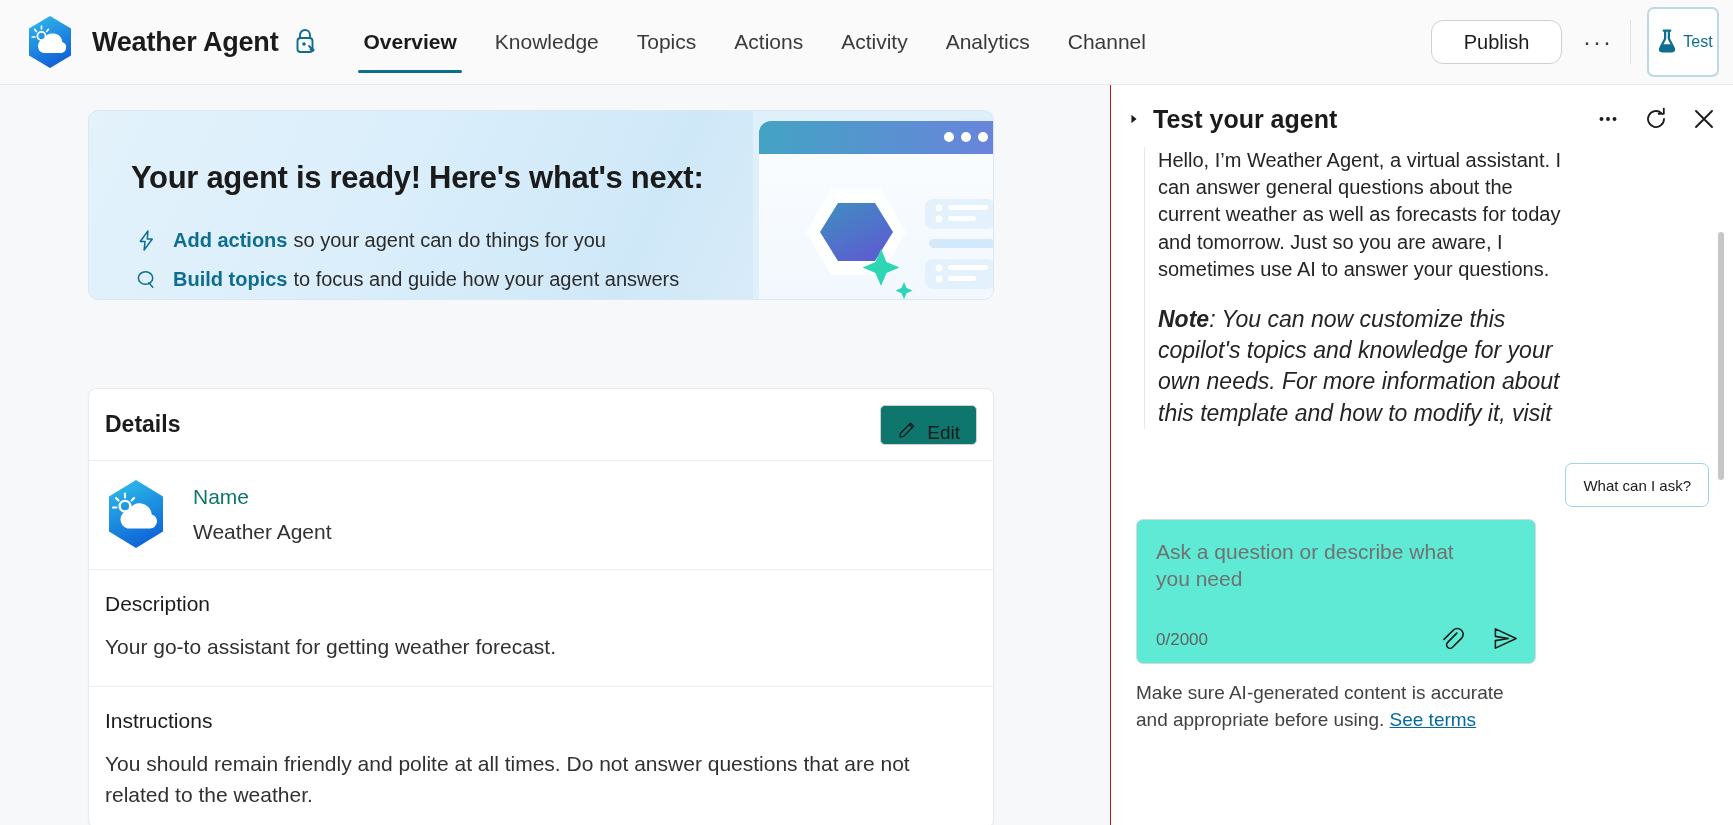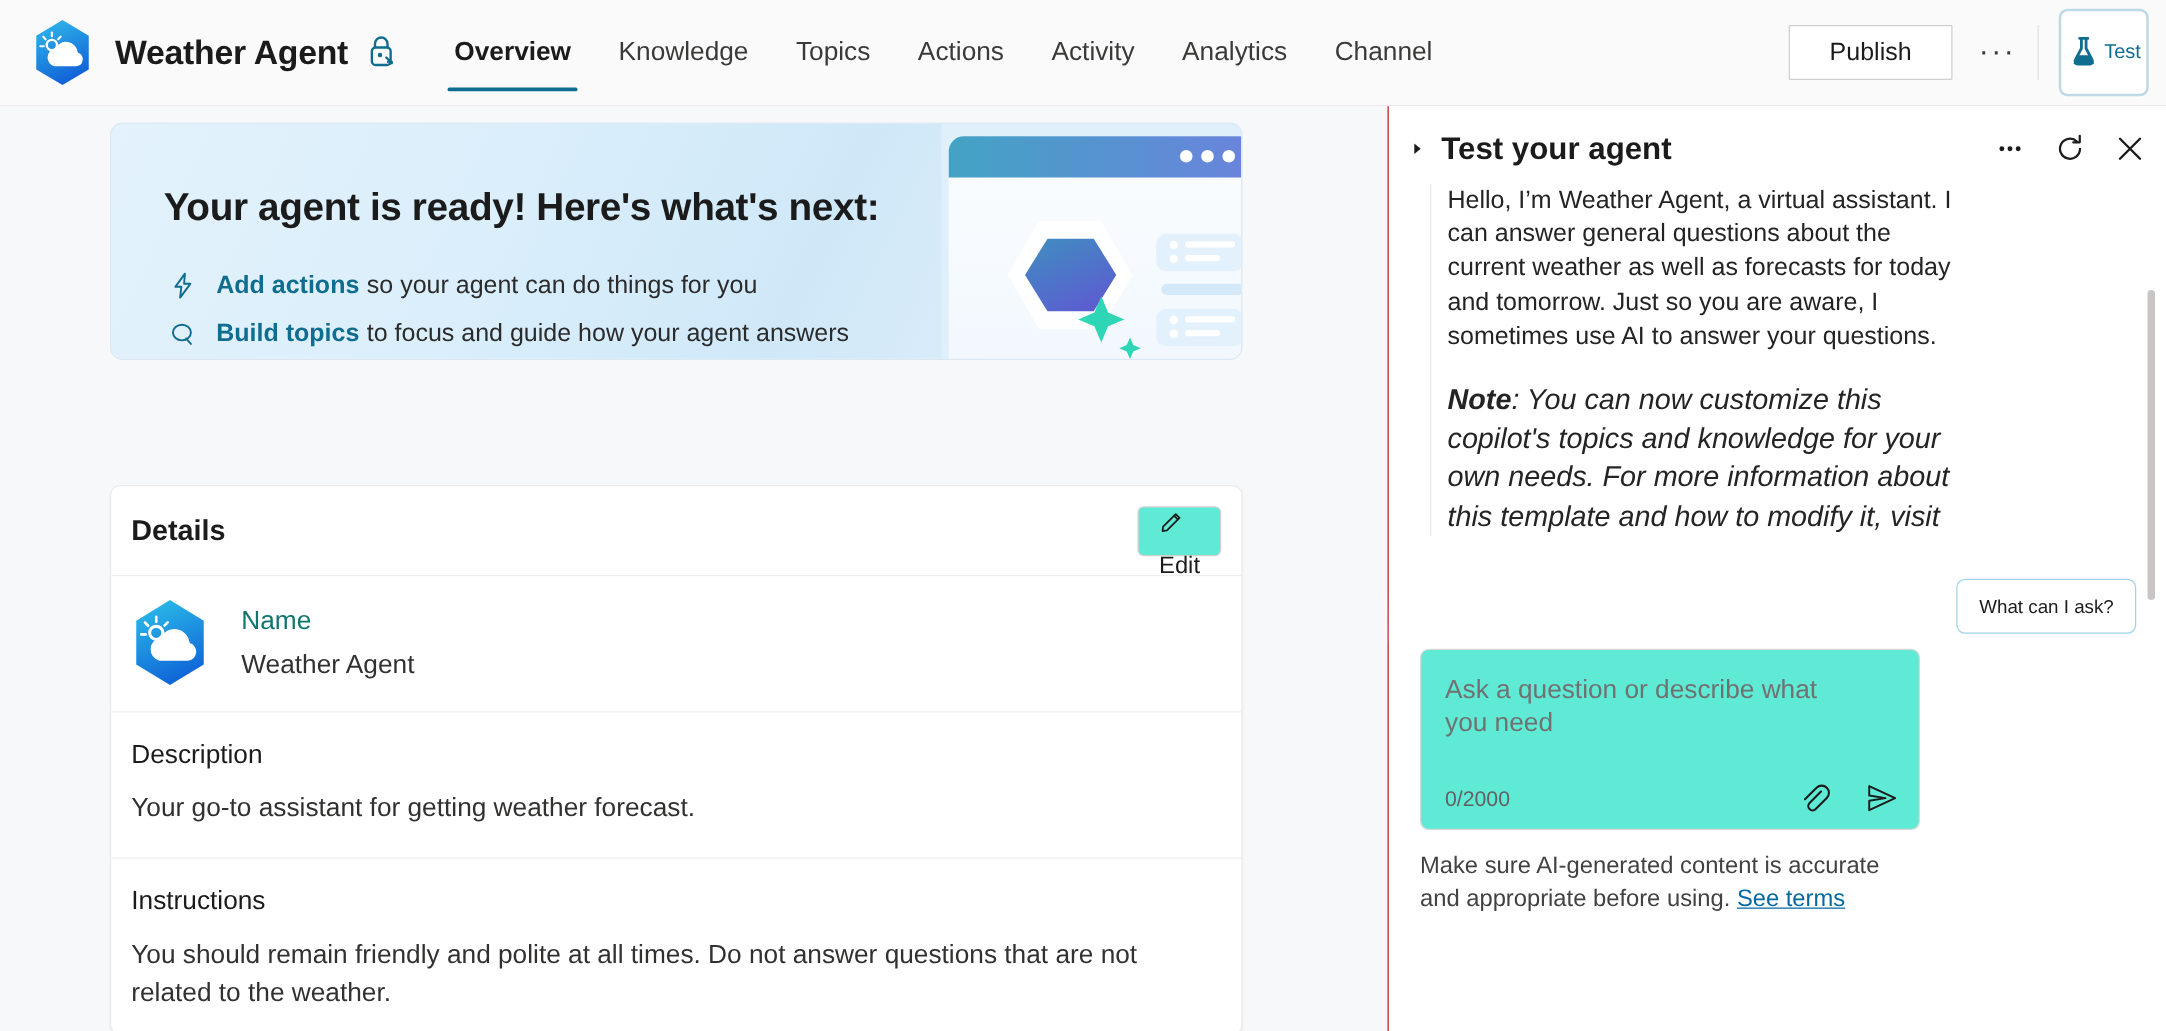--- a/index.html
+++ b/index.html
@@ -40,21 +40,21 @@
     left: 14px; right: 14px; bottom: 12px; height: 3px;
     background: #0f6d8f; border-radius: 2px;
   }
 
   .header-right {
     margin-left: auto; display: flex; align-items: center;
     padding-right: 14px; gap: 0;
   }
   .hbtn {
     height: 44px; min-width: 131px; padding: 0 30px;
-    background: #ffffff; border: 1px solid #d2d0ce; border-radius: 1px;
+    background: #ffffff; border: 1px solid #d2d0ce; border-radius: 12px;
     font-size: 20px; color: #1b1b1b; font-family: inherit;
     cursor: pointer; display: flex; align-items: center; justify-content: center;
     white-space: nowrap;
   }
   .hbtn + .hbtn { margin-left: 16px; }
   .ellipsis-btn {
     width: 44px; height: 44px; margin-left: 14px;
     display: flex; align-items: center; justify-content: center;
     font-size: 24px; color: #3b3a39; letter-spacing: 2px;
     background: none; border: none; cursor: pointer;
@@ -73,21 +73,21 @@
   
   .main {
     position: absolute; top: 85px; left: 0;
     width: 1110px; height: 740px;
     background: #f7f8fa;
     overflow: hidden;
   }
 
   
   .banner {
-    position: absolute; left: 88px; top: 13px;
+    position: absolute; left: 88px; top: 25px;
     width: 906px; height: 190px;
     border-radius: 10px;
     background: linear-gradient(115deg, #e3f2fb 0%, #daeefb 35%, #cfe8f8 62%, #e9f0fc 100%);
     border: 1px solid #dbe7f2;
     overflow: hidden;
   }
   .banner-close {
     position: absolute; right: 10px; top: 10px;
     width: 38px; height: 38px; border: none; background: none;
     cursor: pointer; display: flex; align-items: center; justify-content: center;
@@ -122,23 +122,23 @@
     overflow: hidden;
   }
   .card-head {
     height: 72px; padding: 0 16px 0 16px;
     display: flex; align-items: center;
     border-bottom: 1px solid #ededed;
   }
   .card-title { font-size: 23px; font-weight: bold; color: #1b1b1b; }
   .edit-btn {
     margin-left: auto; height: 40px; padding: 0 16px;
-    display: flex; align-items: flex-start; gap: 9px;
-    background: #5eead4; border: 1px solid #d2d0ce; border-radius: 5px;
-    font-size: 19px; color: #1b1b1b; font-family: inherit; cursor: pointer; flex-direction: column;
+    display: flex; align-items: flex-end; gap: 9px;
+    background: #0f766e; border: 1px solid #d2d0ce; border-radius: 5px;
+    font-size: 19px; color: #1b1b1b; font-family: inherit; cursor: pointer;
   }
   .row-name {
     display: flex; align-items: center;
     padding: 18px 16px 20px 16px;
     border-bottom: 1px solid #ededed;
   }
   .agent-icon { width: 62px; height: 70px; flex: none; }
   .name-col { margin-left: 26px; }
   .fld-label { font-size: 21px; color: #0f766e; }
   .fld-value { font-size: 21px; color: #323130; margin-top: 11px; }

